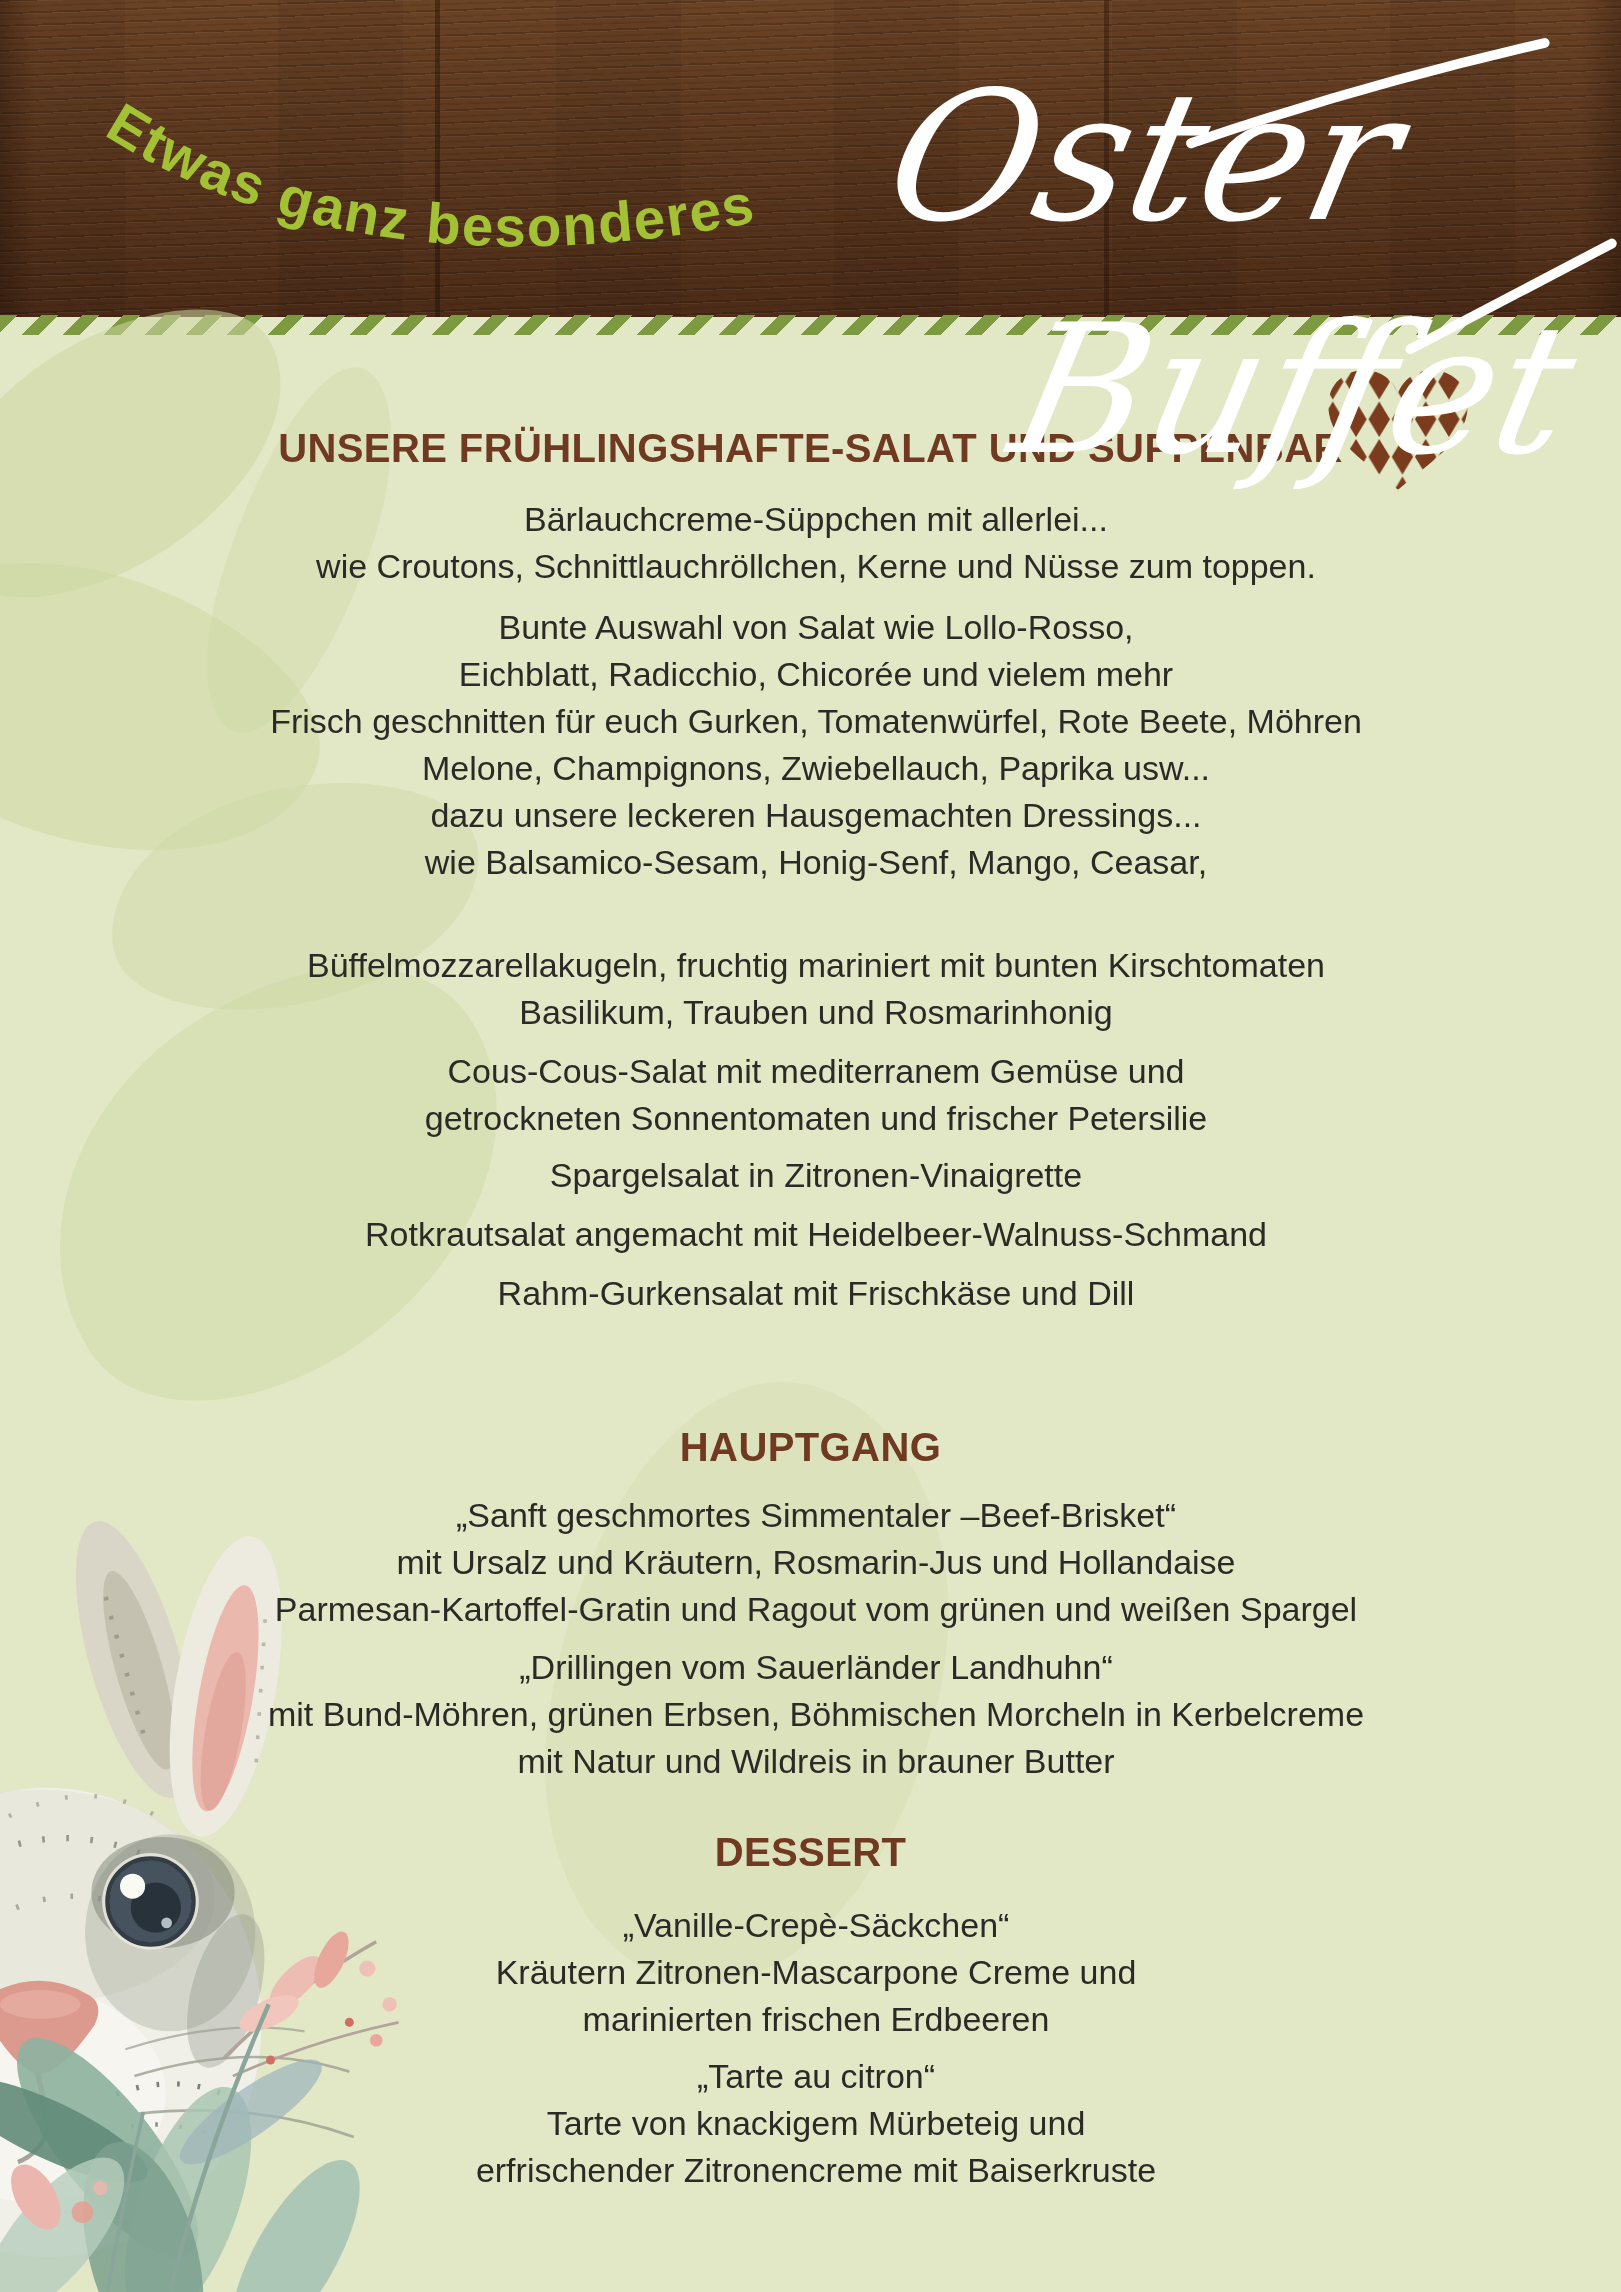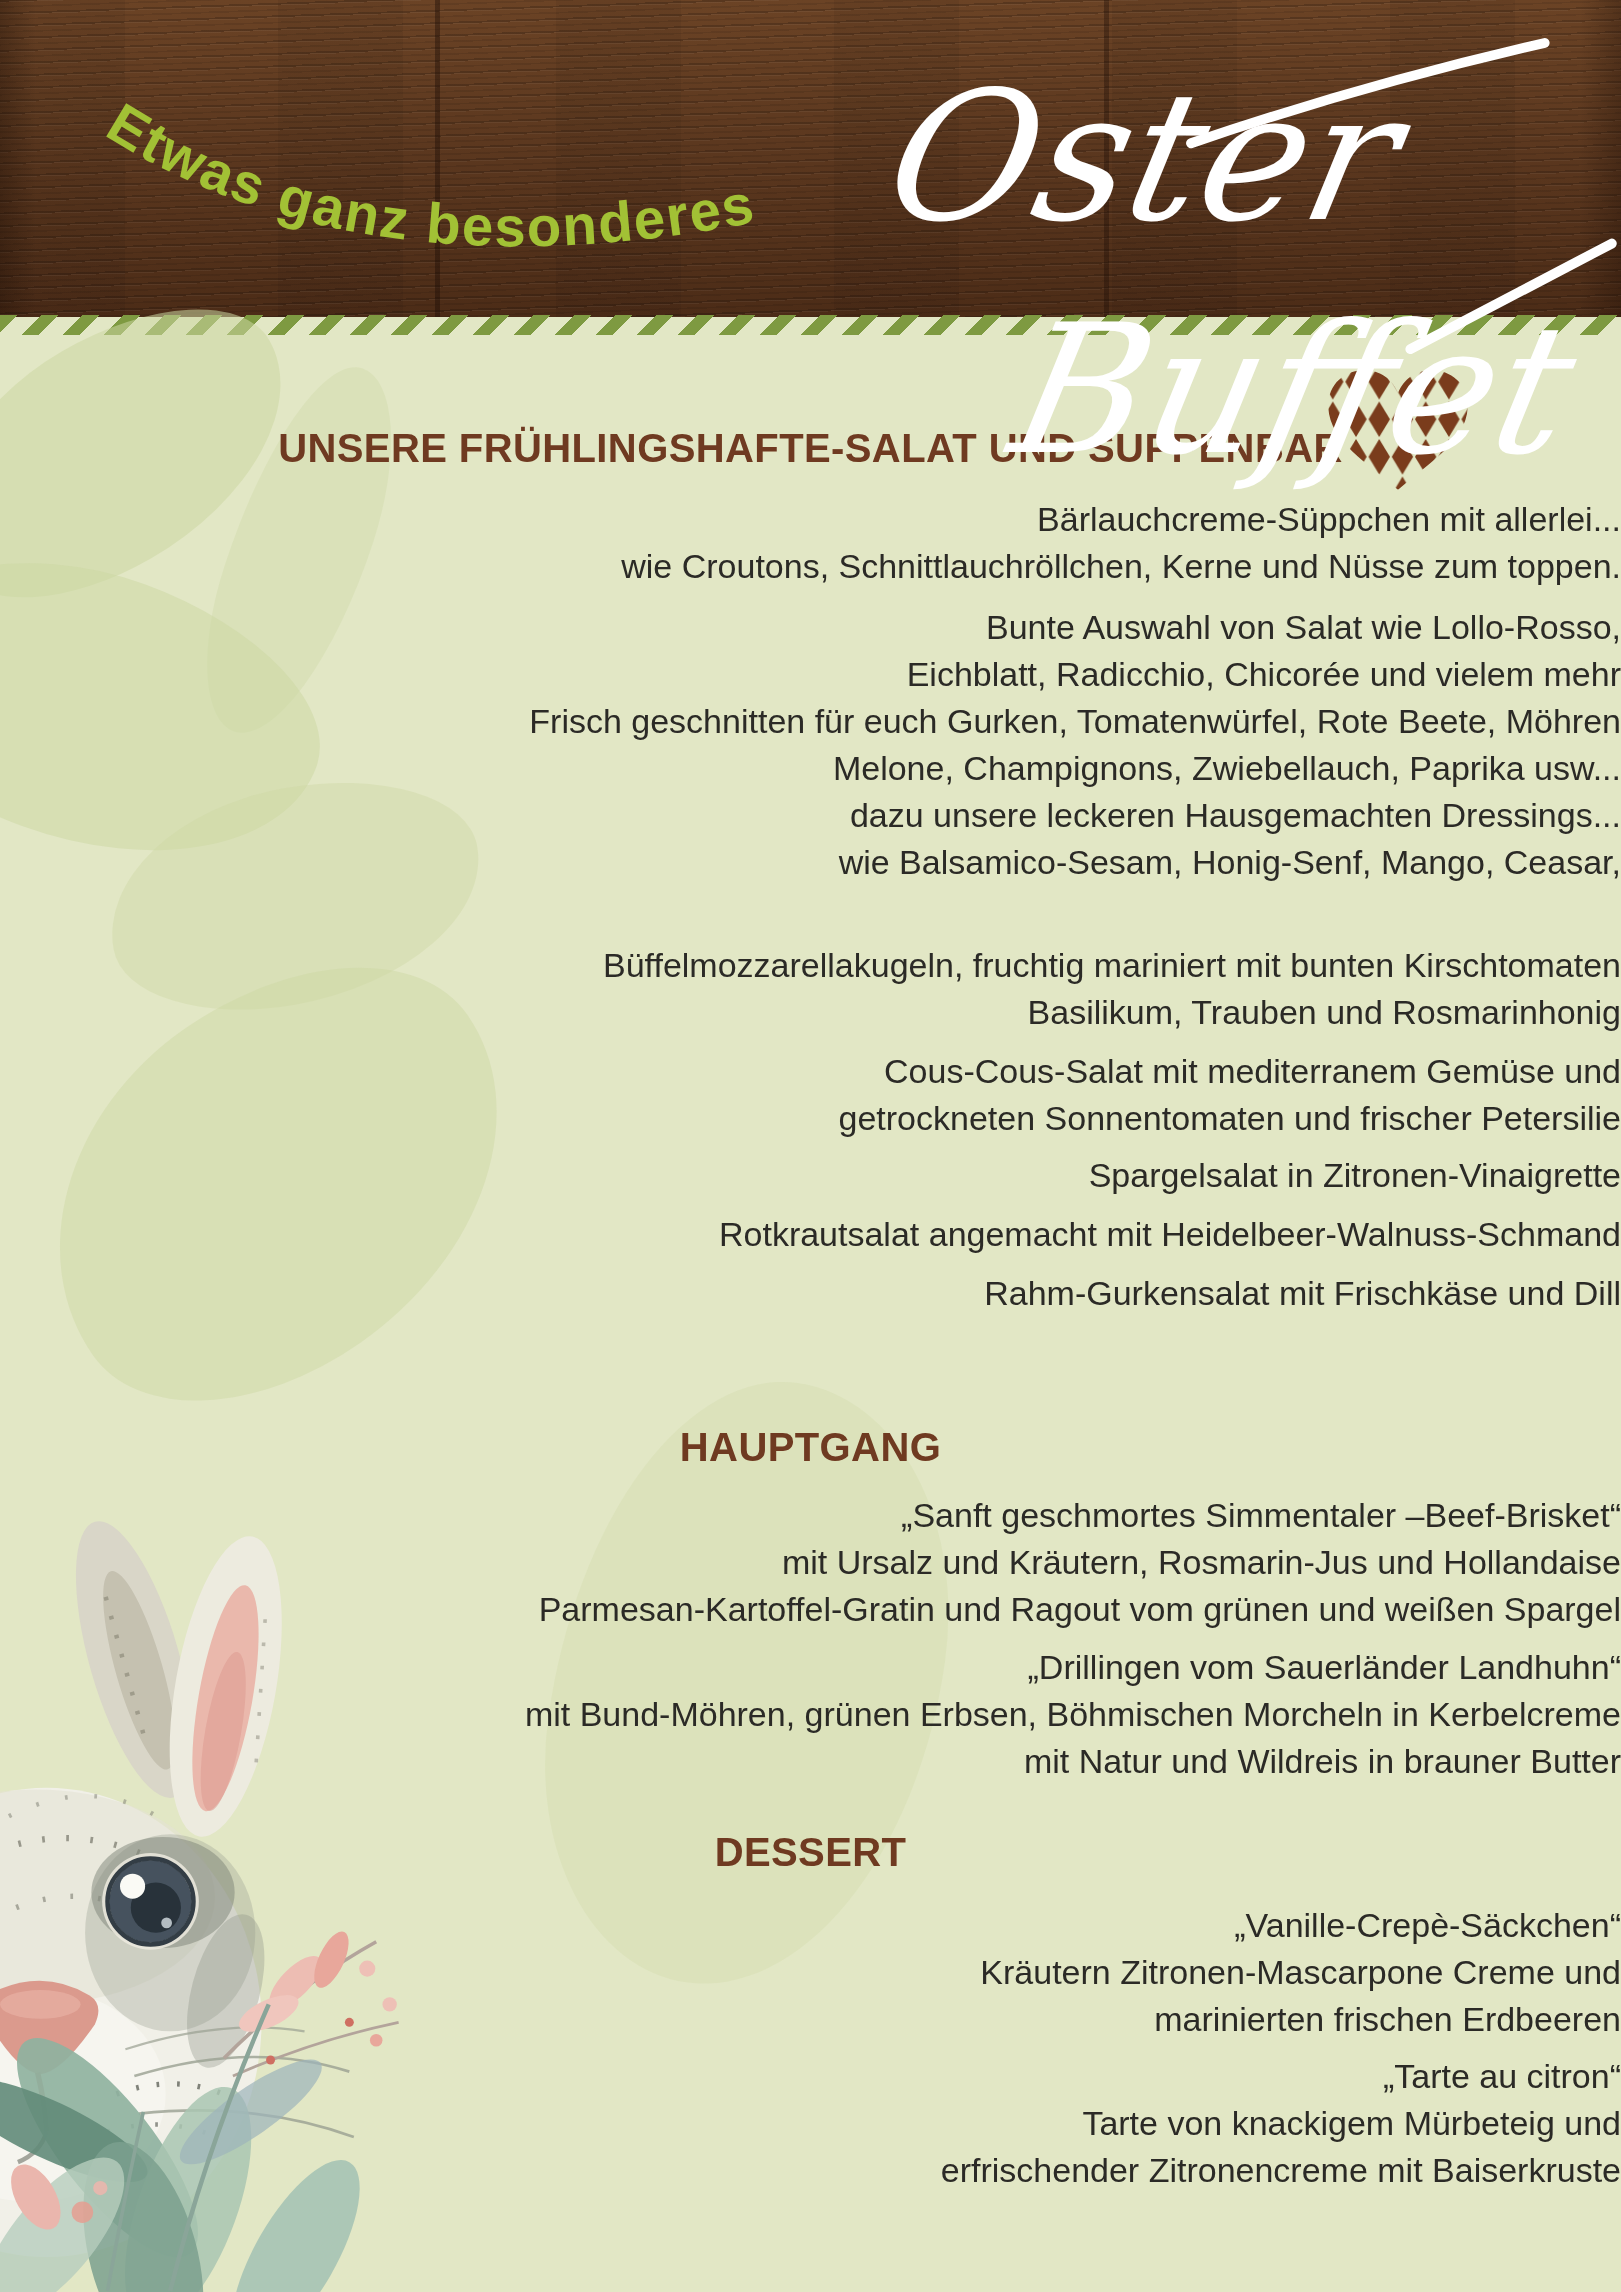--- a/index.html
+++ b/index.html
@@ -29,21 +29,21 @@
   
   .bgleaf{position:absolute;background:#ccd7a2;border-radius:52% 48% 55% 45% / 60% 42% 58% 40%;z-index:2;}
 
   
   .heart{position:absolute;left:1321px;top:363px;z-index:3;}
 
   
   .menu{position:absolute;inset:0;z-index:4;}
   .heading{position:absolute;left:0;right:0;margin:0;text-align:center;
            font-size:40px;font-weight:bold;letter-spacing:0.4px;color:#6f3a21;line-height:36px;}
-  .block{position:absolute;left:0;right:0;text-align:right;color:#2b2a26;
+  .block{position:absolute;left:0;right:0;text-align:center;color:#2b2a26;
          font-size:34px;line-height:47px;margin-left:11px;}
   .ln{margin:0;}
 
   
   .bunny{position:absolute;left:0;top:1431px;z-index:3;}
 </style>
 </head>
 <body>
 
 <div class="page">

